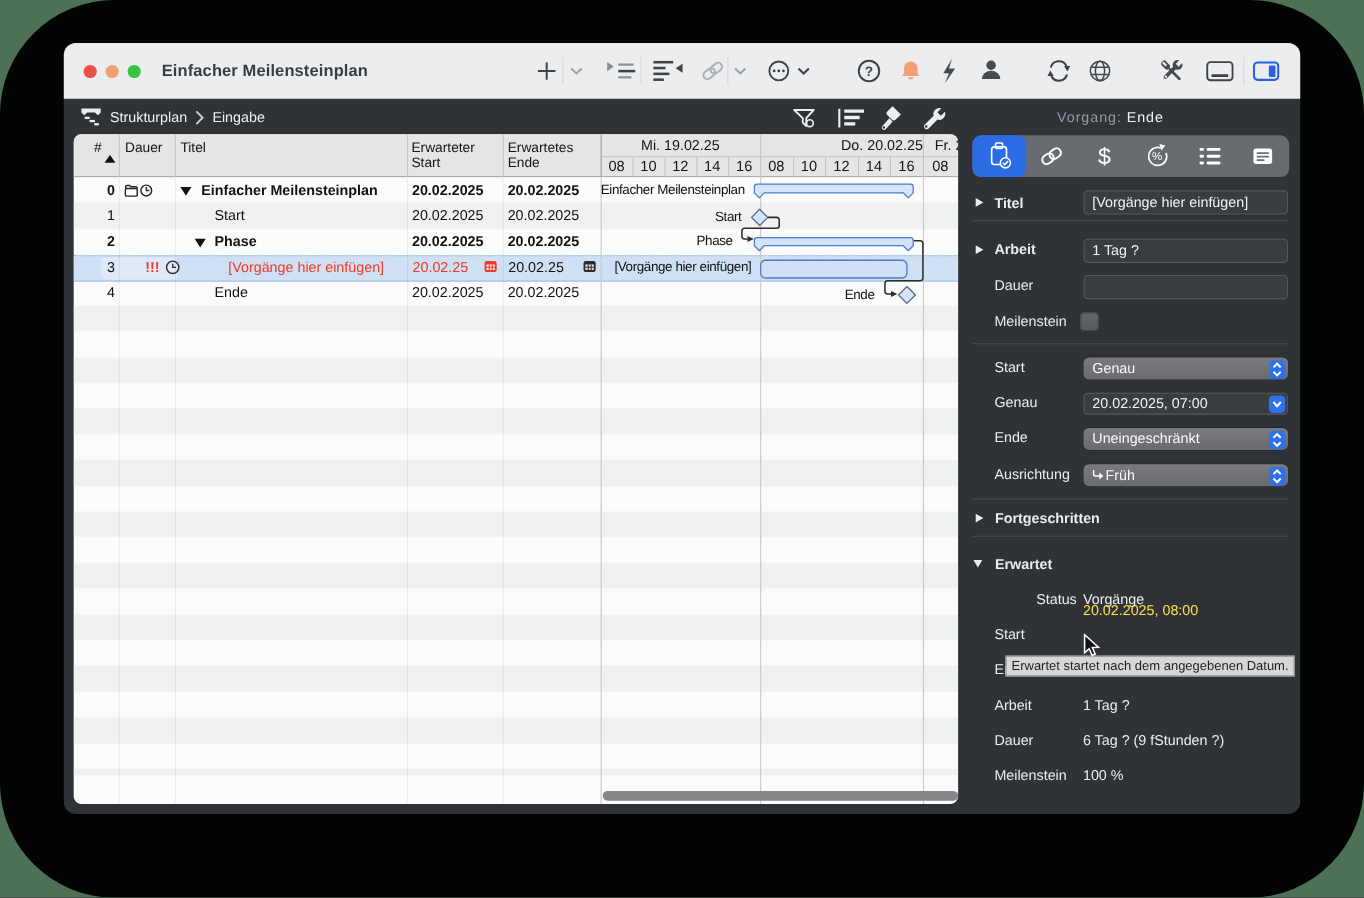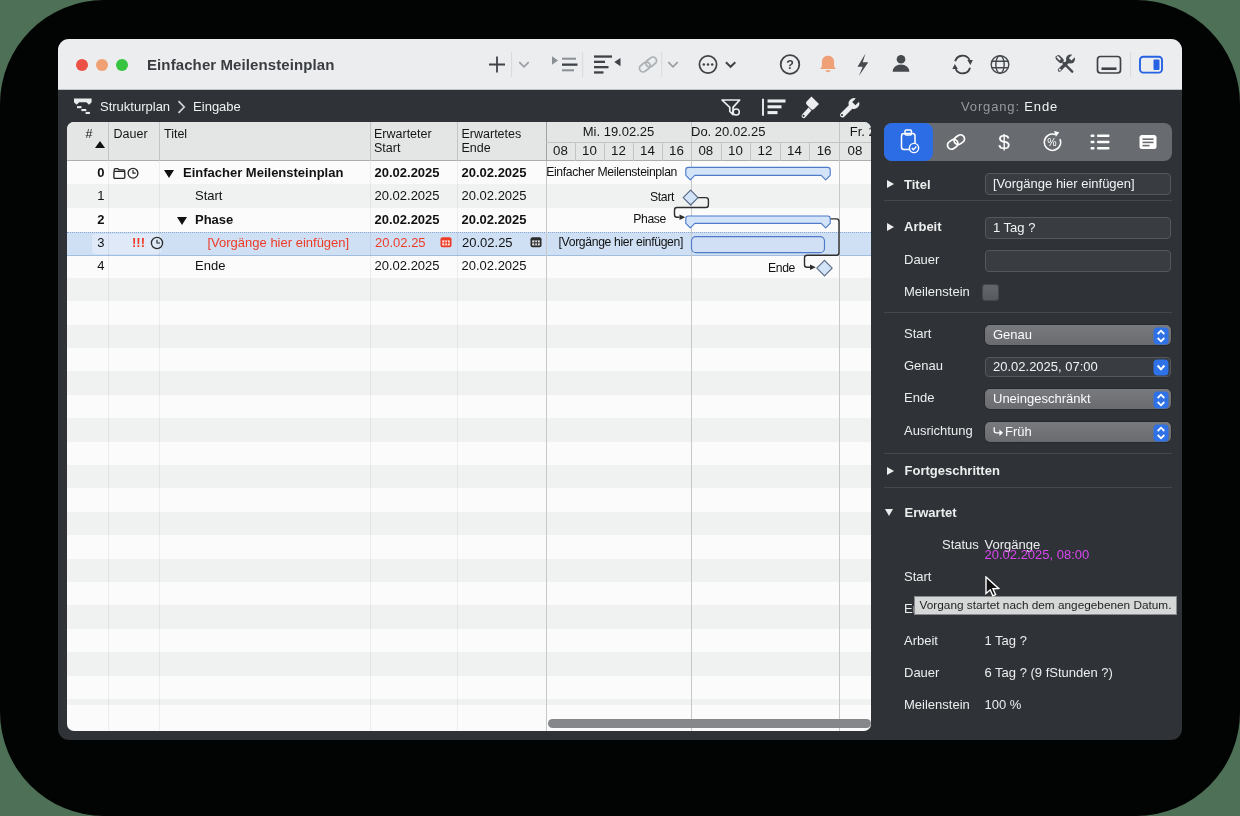--- a/index.html
+++ b/index.html
@@ -189,21 +189,21 @@
       <div class="hline" style="left:683.2px;top:20px;height:19px"></div>
       <div class="hline" style="left:712.7px;top:20px;height:19px"></div>
       <div class="hline" style="left:742.3px;top:20px;height:19px"></div>
       <div class="th" style="left:18.5px;top:5px">#</div>
       <div style="position:absolute;left:28px;top:19px;width:0;height:0;border-left:5px solid transparent;border-right:5px solid transparent;border-bottom:7px solid #111"></div>
       <div class="th" style="left:46.6px;top:5px">Dauer</div>
       <div class="th" style="left:97px;top:5px">Titel</div>
       <div class="th" style="left:307px;top:5px">Erwarteter<br>Start</div>
       <div class="th" style="left:394.5px;top:5px">Erwartetes<br>Ende</div>
       <div class="th" style="left:479px;top:3px;width:145px;text-align:center;font-size:13px">Mi. 19.02.25</div>
-      <div class="th" style="left:624px;top:3px;width:148px;text-align:left;font-size:13px">Do. 20.02.25</div>
+      <div class="th" style="left:624px;top:3px;width:148px;text-align:right;font-size:13px">Do. 20.02.25</div>
       <div class="th" style="left:782.8px;top:3px;font-size:13px">Fr. 21</div>
       <div class="th hh" style="left:479px;top:22px;width:29px;text-align:center">08</div>
       <div class="th hh" style="left:508px;top:22px;width:29px;text-align:center">10</div>
       <div class="th hh" style="left:537px;top:22px;width:29px;text-align:center">12</div>
       <div class="th hh" style="left:566px;top:22px;width:29px;text-align:center">14</div>
       <div class="th hh" style="left:595px;top:22px;width:29px;text-align:center">16</div>
       <div class="th hh" style="left:624px;top:22px;width:29.6px;text-align:center">08</div>
       <div class="th hh" style="left:653.6px;top:22px;width:29.6px;text-align:center">10</div>
       <div class="th hh" style="left:683.2px;top:22px;width:29.6px;text-align:center">12</div>
       <div class="th hh" style="left:712.7px;top:22px;width:29.6px;text-align:center">14</div>
@@ -363,26 +363,26 @@
       </svg>
     <div class="isep" style="top:414px"></div>
     <div class="tri" style="left:829px;top:427.8px;border-top:4.5px solid transparent;border-bottom:4.5px solid transparent;border-left:7px solid #ececec"></div>
     <div class="ilabel b" style="left:846.5px;top:424.3px">Fortgeschritten</div>
     <div class="isep" style="top:448.3px"></div>
     <div class="tri" style="left:827px;top:469.5px;border-left:4.5px solid transparent;border-right:4.5px solid transparent;border-top:7px solid #ececec"></div>
     <div class="ilabel b" style="left:846.5px;top:466.3px">Erwartet</div>
     <div class="ilabel" style="left:884px;top:498px">Status</div>
     <div class="ival" style="top:498px">Vorgänge</div>
     <div class="ilabel" style="left:846px;top:530.3px">Start</div>
-    <div class="ival" style="top:508px;color:#d946ef">20.02.2025, 08:00</div>
+    <div class="ival" style="top:508px;color:#fde047">20.02.2025, 08:00</div>
     <div class="ilabel" style="left:846px;top:562.3px">Ende</div>
     <div class="ilabel" style="left:846px;top:594.3px">Arbeit</div>
     <div class="ival" style="top:594.3px">1 Tag ?</div>
     <div class="ilabel" style="left:846px;top:626.3px">Dauer</div>
     <div class="ival" style="top:626.3px">6 Tag ? (9 fStunden ?)</div>
     <div class="ilabel" style="left:846px;top:658px">Meilenstein</div>
     <div class="ival" style="top:658px">100 %</div>
-    <div id="tooltip">Vorgang startet nach dem angegebenen Datum.</div>
+    <div id="tooltip">Erwartet startet nach dem angegebenen Datum.</div>
     <svg class="a" width="20" height="24" style="left:925px;top:537px" viewBox="0 0 20 24">
       <path d="M3,1 L3,17.5 L7.2,13.8 L9.8,19.8 L12.6,18.6 L10,12.7 L15.6,12.4 Z" fill="#111" stroke="#fff" stroke-width="1.4"></path>
     </svg>
   </div>
 </div>
 
 </body></html>

